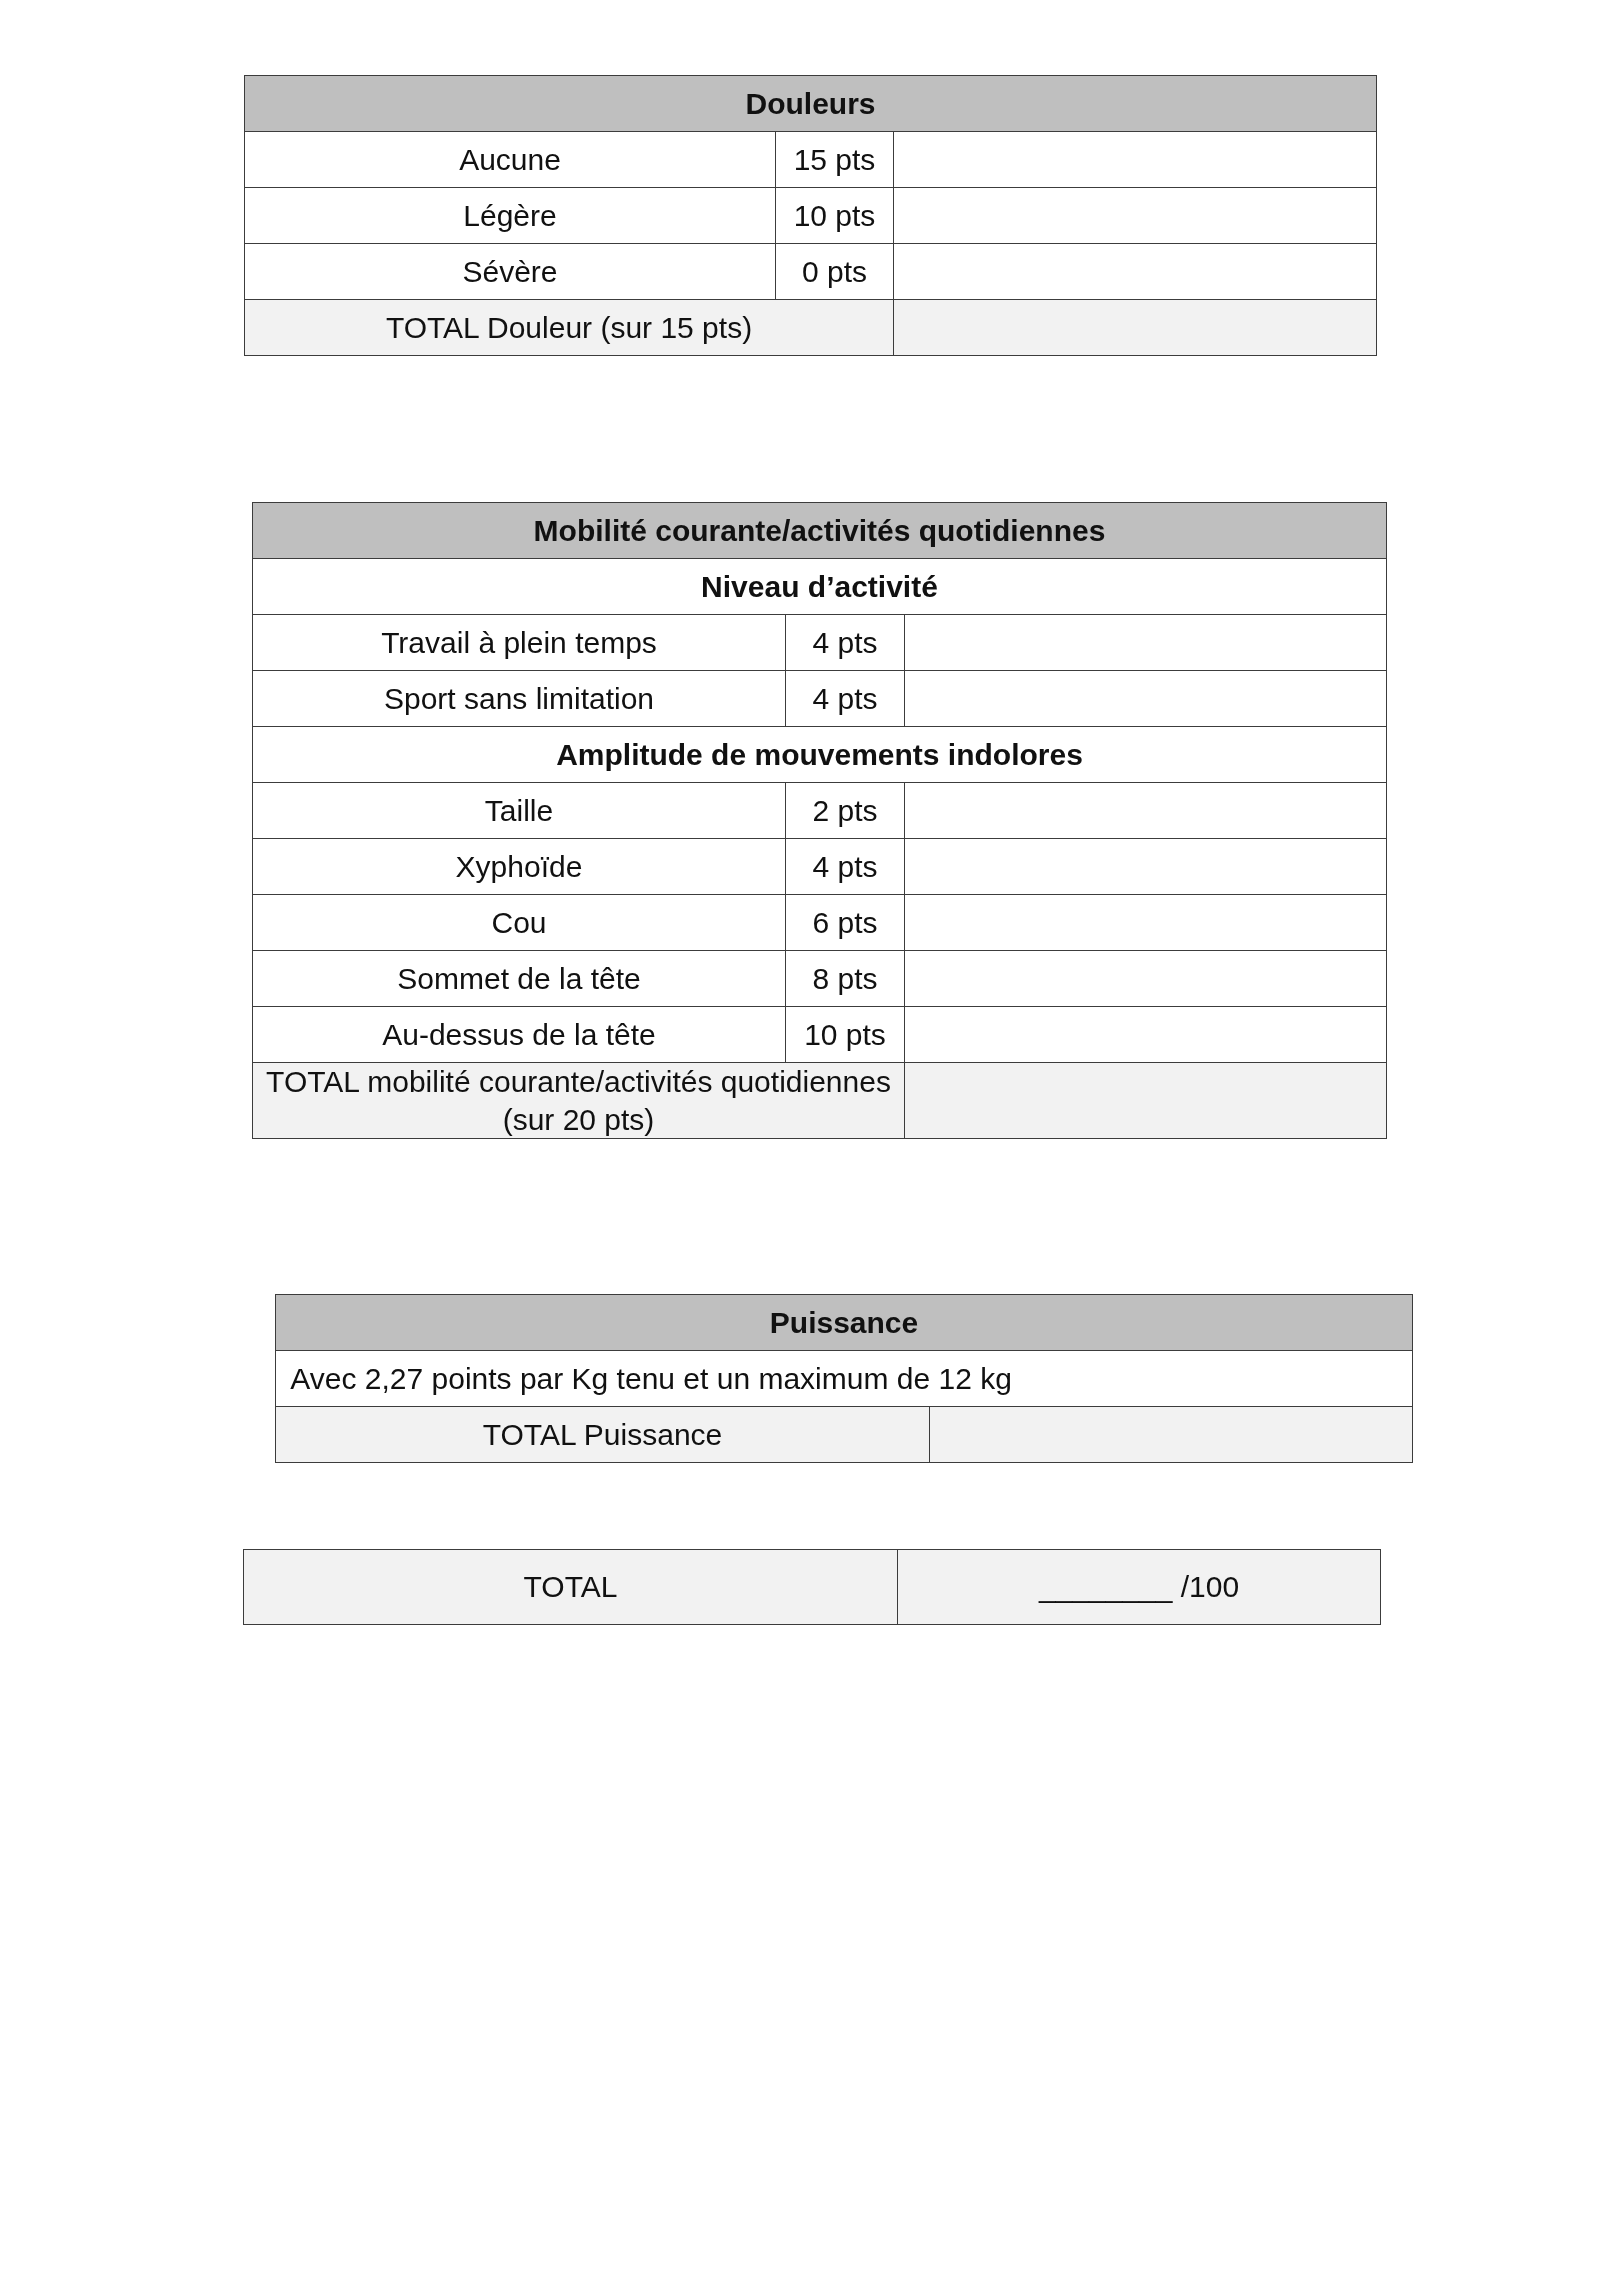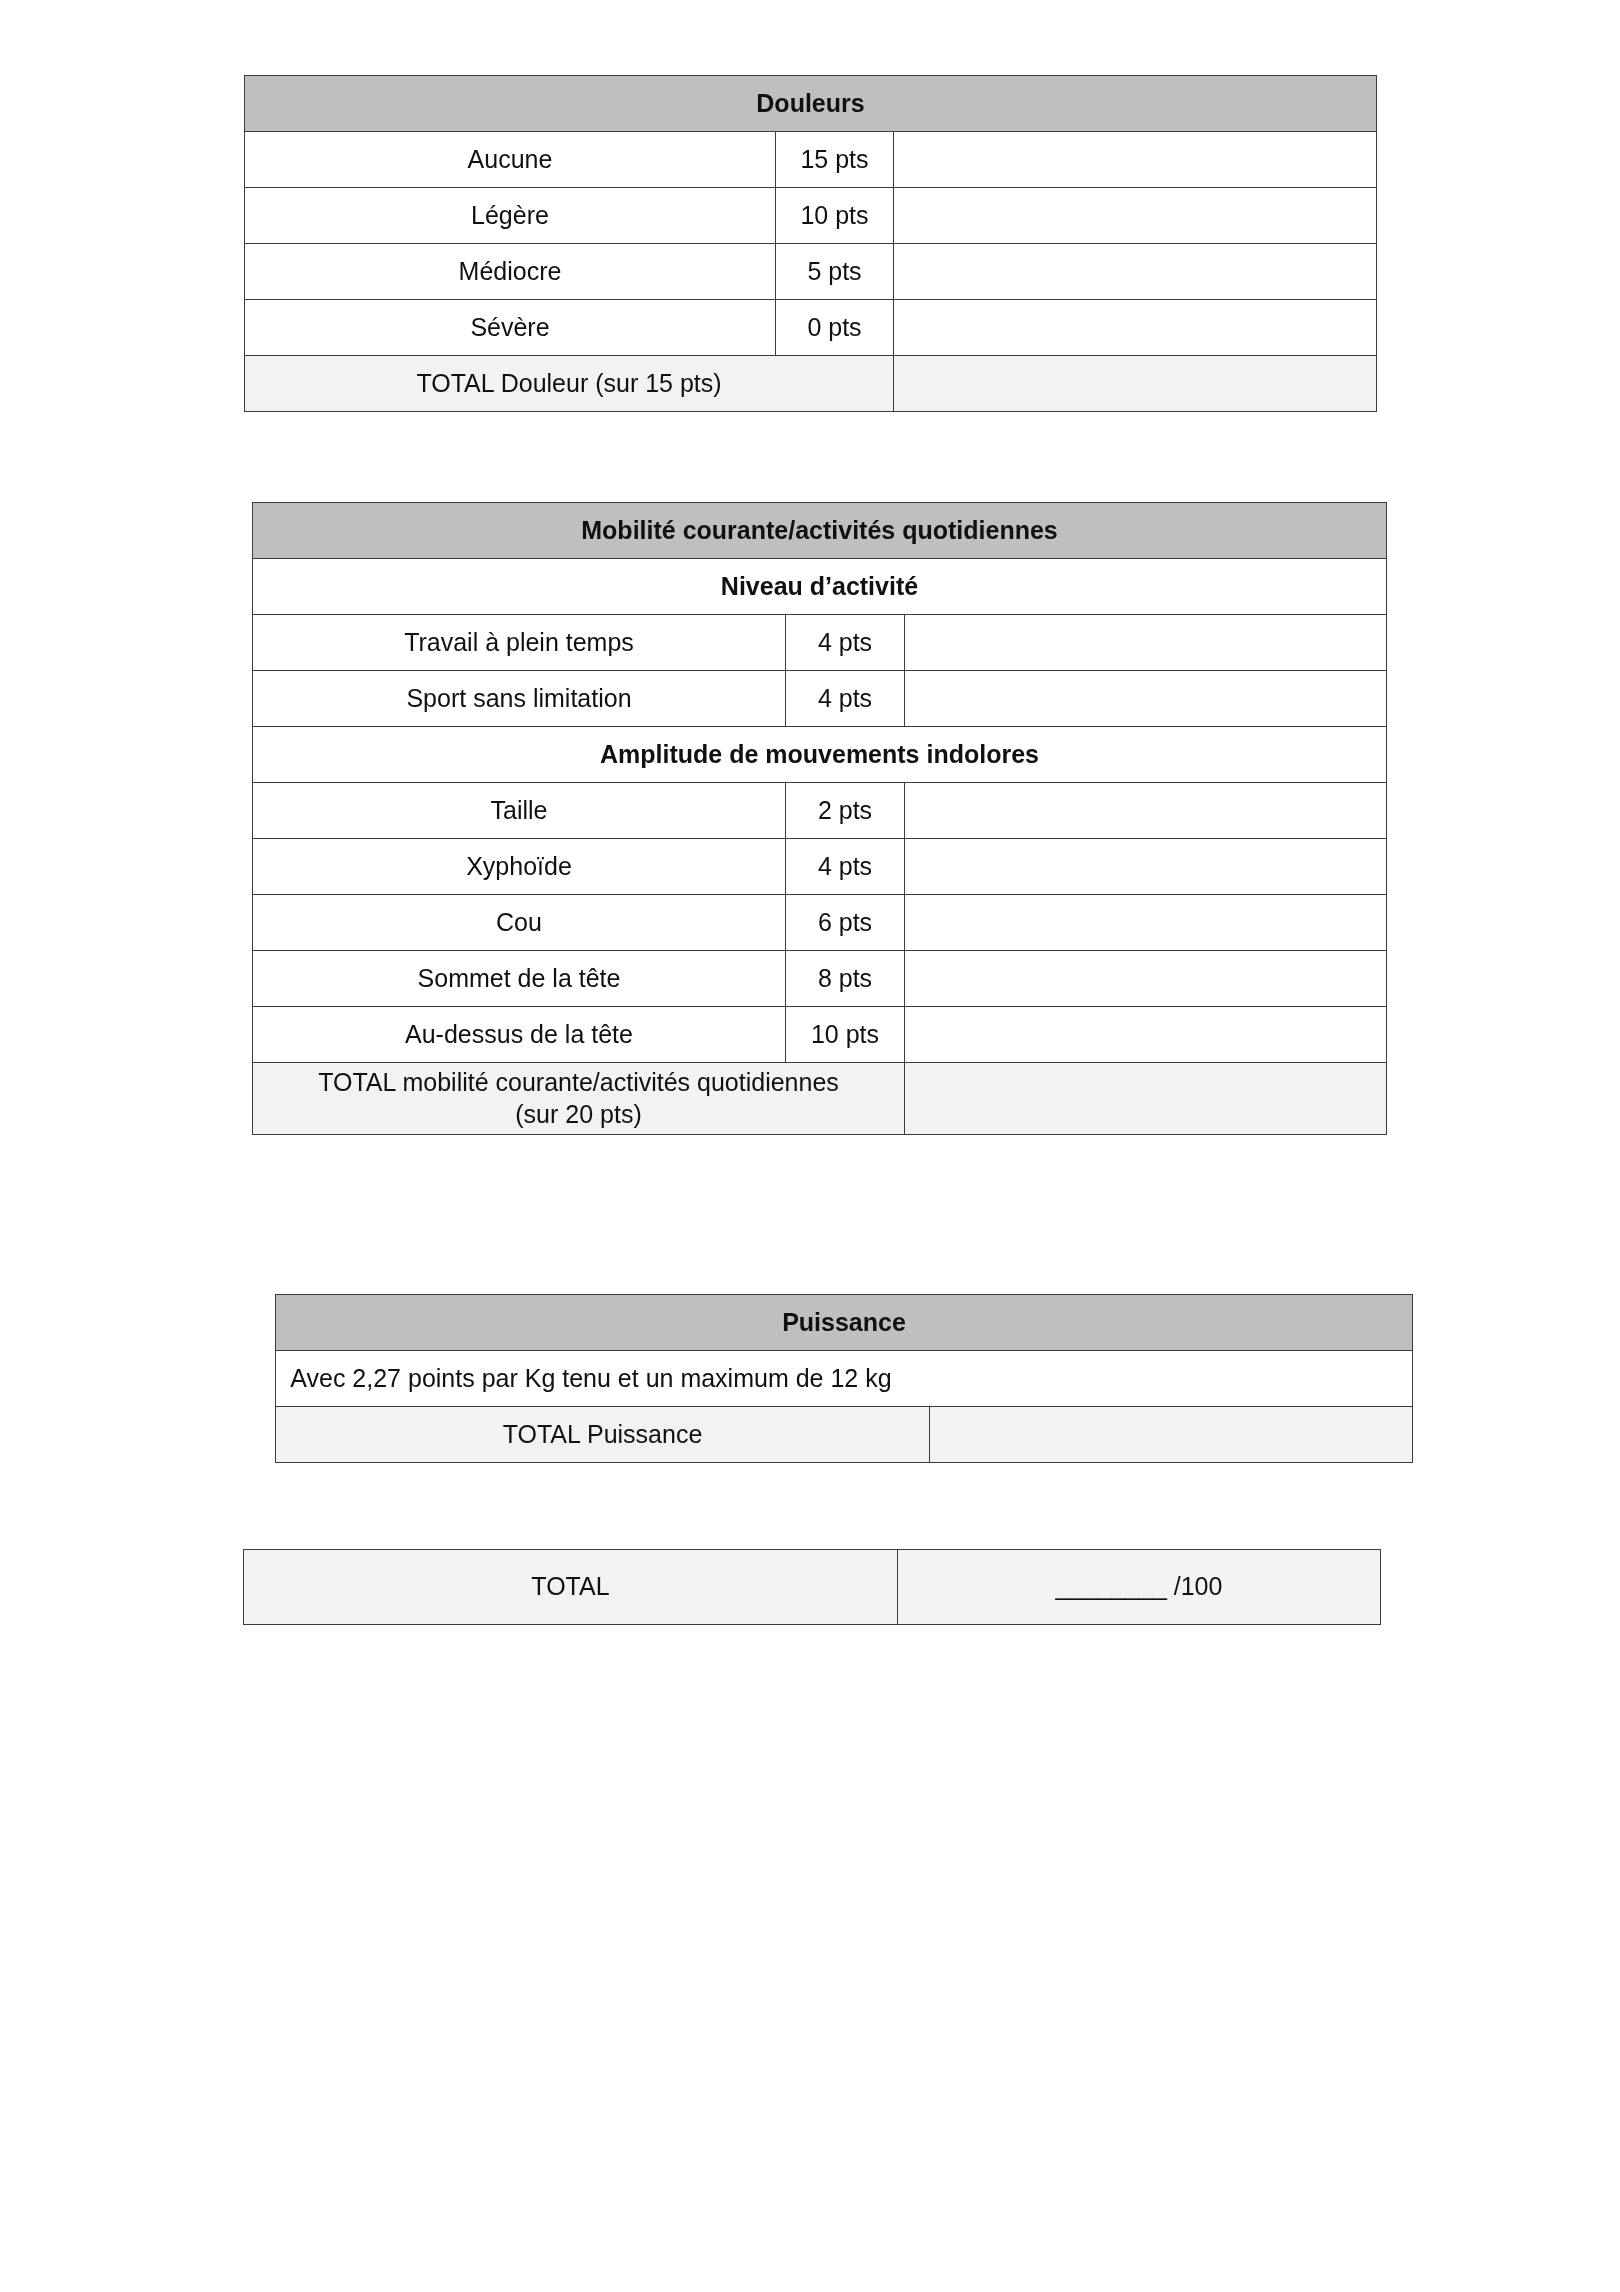--- a/index.html
+++ b/index.html
@@ -1,17 +1,17 @@
 <!DOCTYPE html>
 <html style="font-size:14.3px"><head>
 <meta charset="utf-8">
 <style>
   html, body { margin: 0; padding: 0; background: #ffffff; }
   body { width: 1620px; height: 2293px; position: relative; font-family: "Liberation Sans", sans-serif; color: #111; }
-  table { position: absolute; border-collapse: collapse; table-layout: fixed; font-size: 25px; }
+  table { position: absolute; border-collapse: collapse; table-layout: fixed; font-size: 30px; }
   td { border: 1.8px solid #3c3c3c; text-align: center; vertical-align: middle; padding: 0; line-height: 1.25; }
   .hdr { background: #bfbfbf; font-weight: bold; }
   .sub { font-weight: bold; background: #ffffff; }
   .tot { background: #f2f2f2; }
   .desc { text-align: left; padding-left: 14.3px; }
   .r65 { height: 56px; }
   #t1 { left: 244px; top: 75px; width: 1132px; }
   #t2 { left: 252px; top: 502px; width: 1134px; }
   #t3 { left: 243px; top: 1294px; width: 1136px; margin-left: 32px; }
   #t4 { left: 243px; top: 1549px; width: 1136px; }
@@ -30,25 +30,20 @@
         <td class="hdr" colspan="3">Douleurs</td>
       </tr>
   <tr class="r65">
     <td>Aucune</td>
     <td>15 pts</td>
     <td></td>
   </tr>
   <tr class="r65">
     <td>Légère</td>
     <td>10 pts</td>
-    <td></td>
-  </tr>
-  <tr class="r65">
-    <td>Médiocre</td>
-    <td>5 pts</td>
     <td></td>
   </tr>
   <tr class="r65">
     <td>Sévère</td>
     <td>0 pts</td>
     <td></td>
   </tr>
   <tr class="r65">
     <td class="tot" colspan="2">TOTAL Douleur (sur 15 pts)</td>
     <td class="tot"></td>

